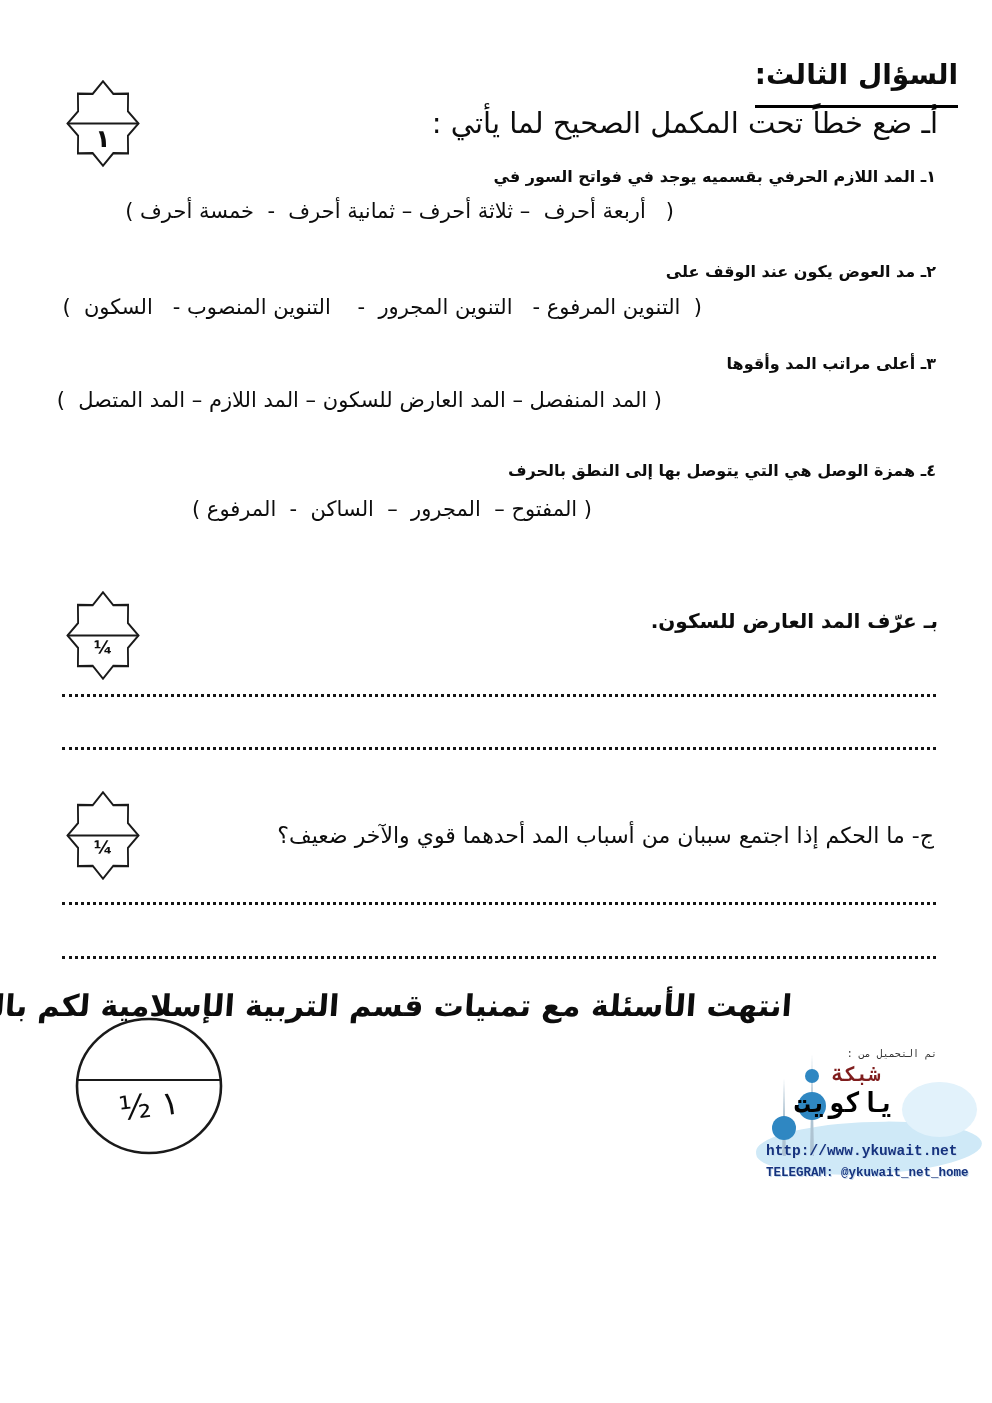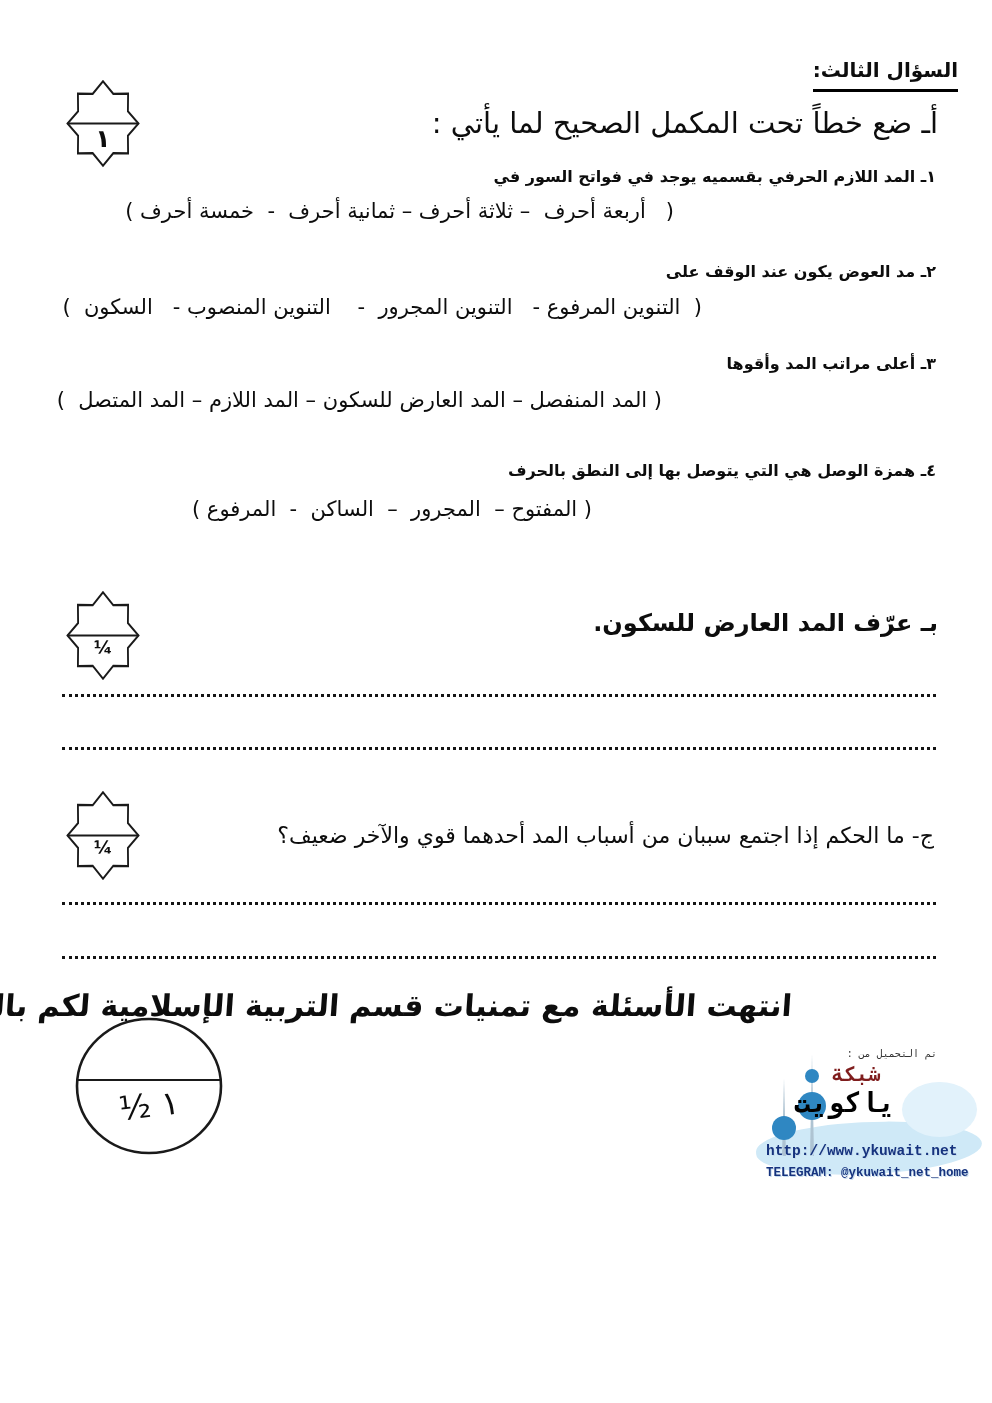--- a/index.html
+++ b/index.html
@@ -4,33 +4,33 @@
 <style>
   * { margin:0; padding:0; box-sizing:border-box; }
   html,body { background:#ffffff; }
   body {
     width:992px; height:1403px; position:relative; overflow:hidden;
     font-family:"DejaVu Sans", sans-serif; color:#0d0d0d;
   }
   .abs { position:absolute; white-space:pre; direction:rtl; }
 
   
-  .title { top:58px; right:34px; font-size:20px; font-weight:bold;
-           border-bottom:3px solid #000; padding-bottom:7px; }
+  .title { top:58px; right:34px; font-size:28px; font-weight:bold;
+           border-bottom:3px solid #000; padding-bottom:14px; }
 
   
   .h-a  { top:106px; right:54px; font-size:29px; font-weight:normal; }
   .qt   { right:56px; font-size:16px; font-weight:bold; }
   .qt1{top:167px} .qt2{top:262px} .qt3{top:354px} .qt4{top:461px}
   .op   { font-size:21px; }
   .op1{top:199px; right:318px} .op2{top:295px; right:290px}
   .op3{top:388px; right:330px} .op4{top:497px; right:400px}
 
   
-  .h-b { top:609px; right:54px; font-size:24px; font-weight:bold; }
+  .h-b { top:609px; right:54px; font-size:20px; font-weight:bold; }
   .h-c { top:823px; right:58px; font-size:22px; font-weight:normal; }
   .dots { position:absolute; left:62px; width:874px; height:0;
           border-bottom:3px dotted #141414; }
   .d1{top:694px} .d2{top:747px} .d3{top:902px} .d4{top:956px}
 
   
   .closing { top:988px; right:200px; font-size:30px; font-weight:bold;
              transform:skewX(-4deg); letter-spacing:.5px; }
 
   

